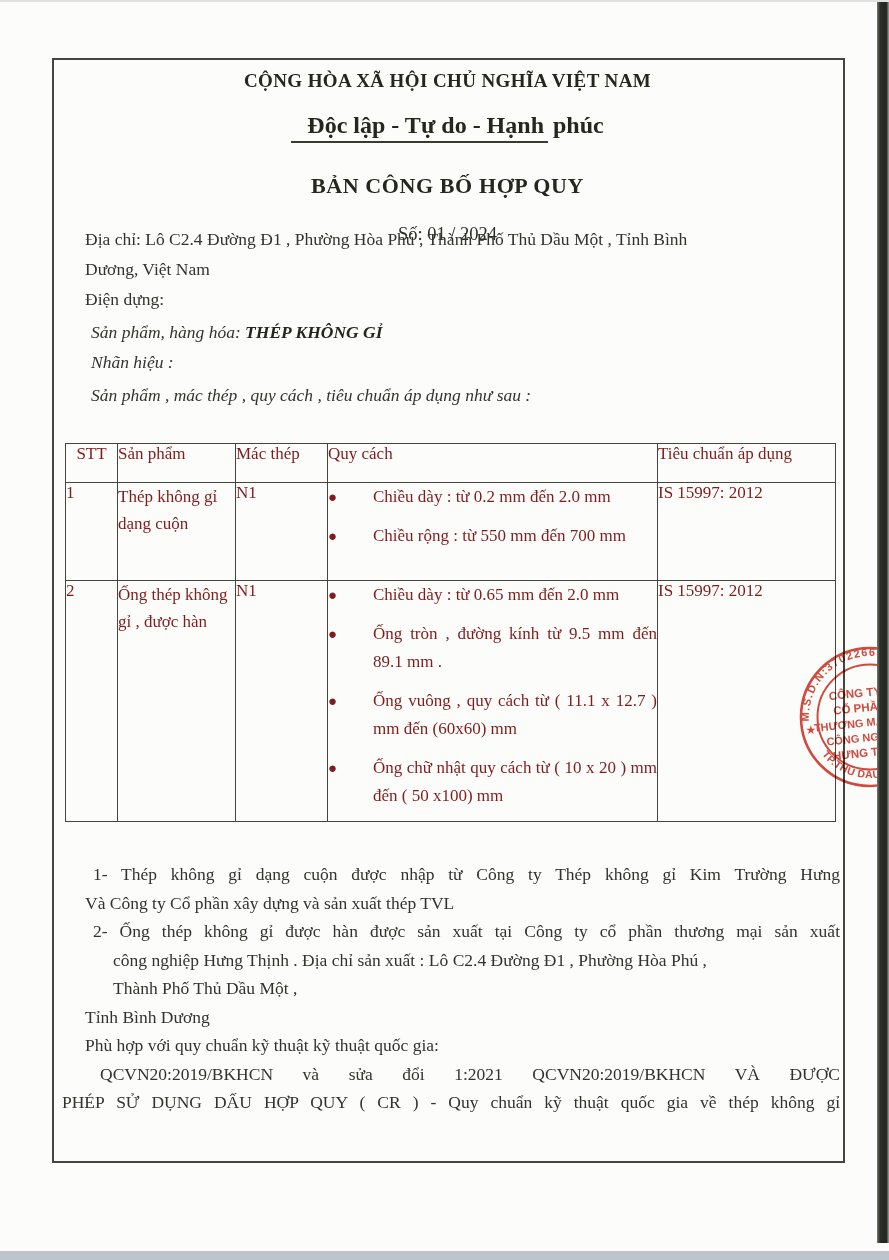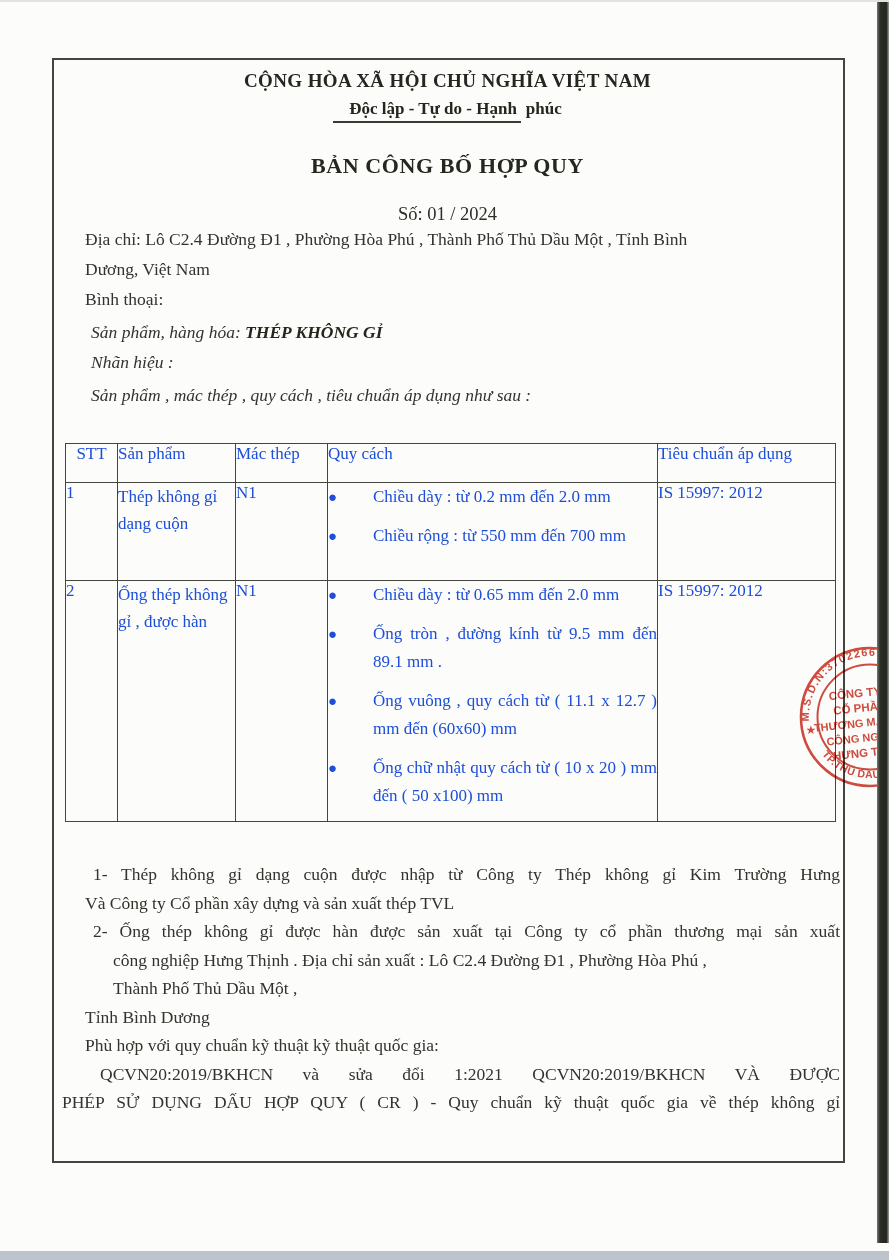--- a/index.html
+++ b/index.html
@@ -26,34 +26,34 @@
     background:#e2e3e0;
   }
   
   .frame{
     position:absolute;left:52px;top:58px;width:789px;height:1101px;
     border:2px solid #45453f;z-index:1;
   }
   
   .hdr{position:absolute;left:52px;top:70px;width:791px;text-align:center;z-index:2;}
   .nat-title{font-size:19px;font-weight:bold;color:#26261f;letter-spacing:.4px;}
-  .motto{margin-top:7px;font-size:17px;font-weight:bold;color:#26261f;}
+  .motto{margin-top:20px;font-size:24px;font-weight:bold;color:#26261f;}
   .motto .u{border-bottom:2.5px solid #3a3a33;padding:0 4px 3px 16px;}
   .motto .rest{margin-left:5px;}
   .doc-title{margin-top:34px;font-size:22px;font-weight:bold;color:#26261f;letter-spacing:.6px;}
   .doc-num{margin-top:25px;font-size:18.5px;color:#2e2e28;}
   
   .info{position:absolute;left:85px;top:224px;width:652px;z-index:2;font-size:17.5px;line-height:30px;}
   .info .ind{margin-left:6px;font-style:italic;}
   .info .gap{margin-top:3px;}
   .bold{font-weight:bold;color:#26261f;}
   
   table.main{
     position:absolute;left:65px;top:443px;width:770px;z-index:2;
-    border-collapse:collapse;table-layout:fixed;font-size:17px;color:#1d4ed8;border-radius:12px;
+    border-collapse:collapse;table-layout:fixed;font-size:17px;color:#7f1d1d;border-radius:12px;
   }
   table.main td,table.main th{
     border:1.6px solid #45453f;vertical-align:top;padding:0;font-weight:normal;text-align:left;
   }
   th.h{height:38px;padding:6px 10px 0 11px;font-size:17px;}
   th.h.c{text-align:center;padding-left:0;padding-right:0;}
   td.stt{text-align:center;padding-top:11px;}
   td.prod{padding:11px 10px 0 11px;text-align:justify;line-height:27px;}
   td.mark{text-align:center;padding-top:11px;}
   td.std{padding:11px 8px 0 12px;}
@@ -88,21 +88,21 @@
 
   <div class="hdr">
     <div class="nat-title">CỘNG HÒA XÃ HỘI CHỦ NGHĨA VIỆT NAM</div>
     <div class="motto"><span class="u">Độc lập - Tự do - Hạnh</span><span class="rest">phúc</span></div>
     <div class="doc-title">BẢN CÔNG BỐ HỢP QUY</div>
     <div class="doc-num">Số: 01 / 2024</div>
   </div>
 
   <div class="info">
     <div>Địa chỉ: Lô C2.4 Đường Đ1 , Phường Hòa Phú , Thành Phố Thủ Dầu Một , Tỉnh Bình Dương, Việt Nam</div>
-    <div>Bình thoại:</div>
+    <div>Điện dựng:</div>
     <div class="ind gap"><span>Sản phẩm, hàng hóa: </span><span class="bold">THÉP KHÔNG GỈ</span></div>
     <div class="ind">Nhãn hiệu :</div>
     <div class="ind gap">Sản phẩm , mác thép , quy cách , tiêu chuẩn áp dụng như sau :</div>
   </div>
 
   <table class="main">
     <colgroup>
       <col style="width:52px">
         <col style="width:118px">
         <col style="width:92px">

